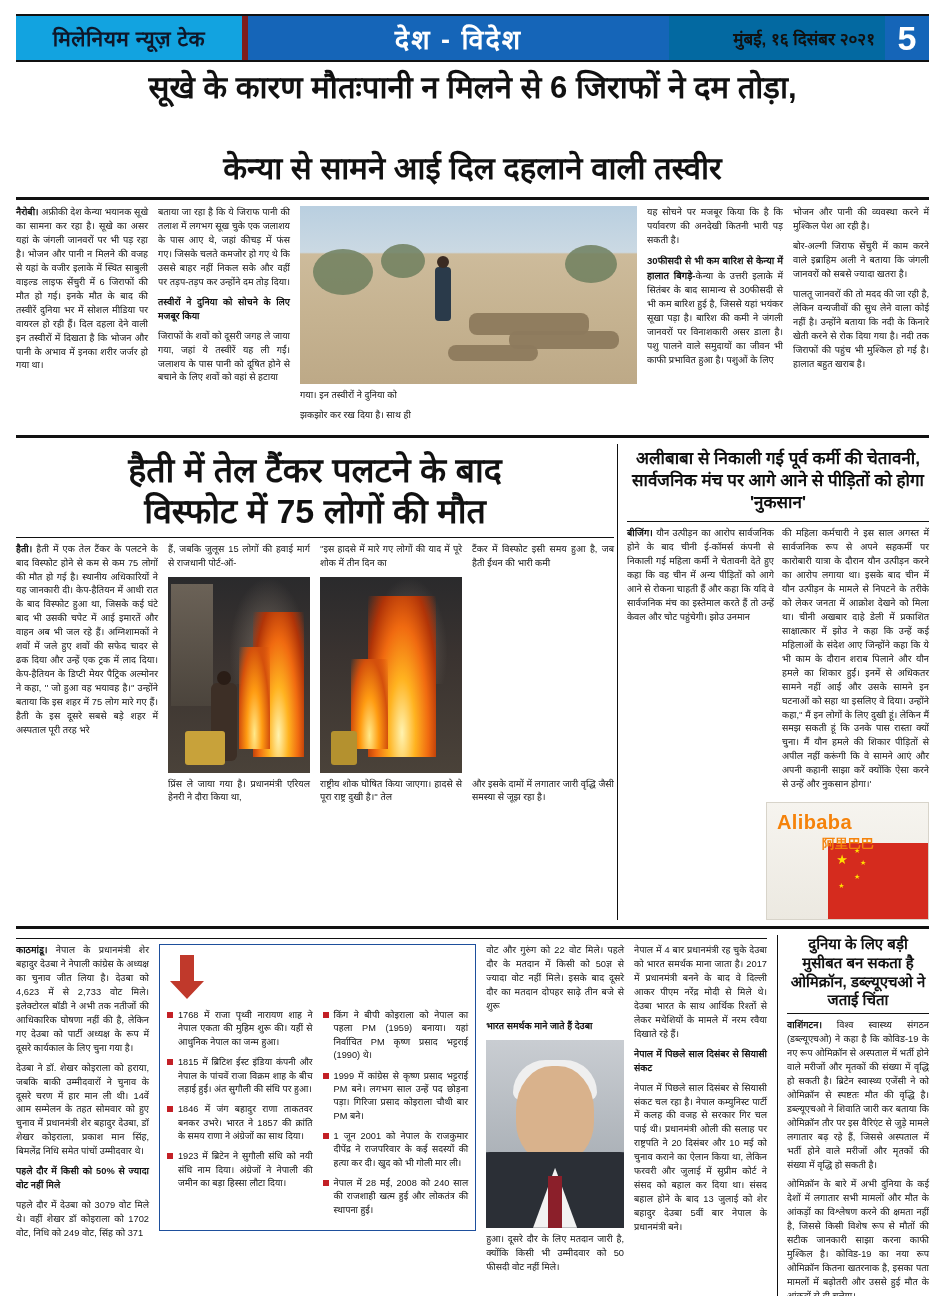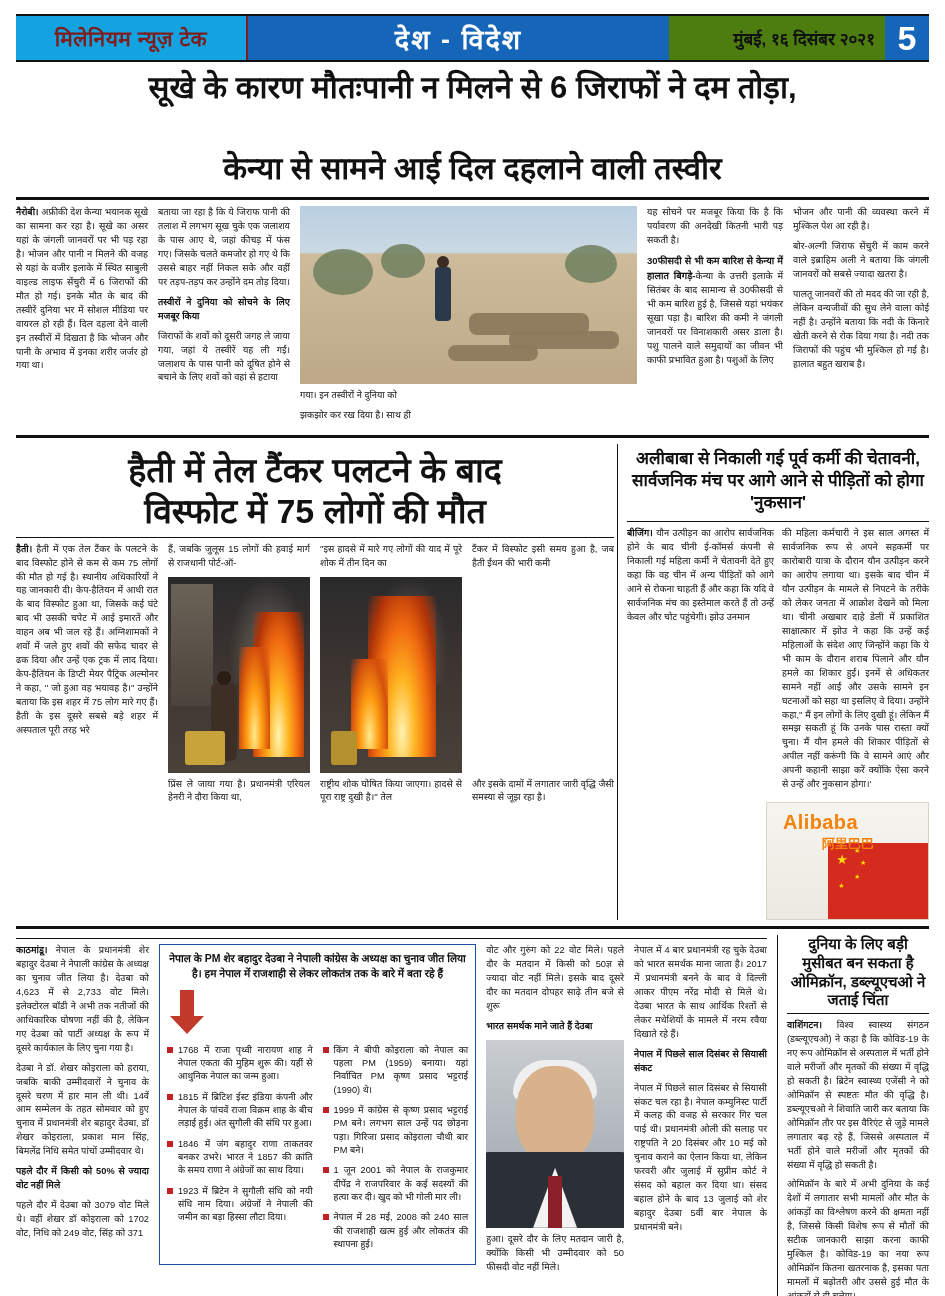--- a/index.html
+++ b/index.html
@@ -17,33 +17,33 @@
     background: #fff;
   }
 
   
   .masthead {
     display:flex; align-items:stretch; height:48px;
     border-top:2px solid #111; border-bottom:2px solid #111;
     background:#fff;
   }
   .mh-logo {
-    background:#12a3e0; color:#7f1d1d;
+    background:#12a3e0; color:#0f172a;
     display:flex; align-items:center; justify-content:center;
     padding: 0 8px; min-width:232px;
     font-weight:bold; font-size:21px; letter-spacing:.5px;
-    border-right:2px solid #7f1d1d;
+    border-right:6px solid #7f1d1d;
   }
   .mh-center {
     background:#1565b8; color:#fff; flex:1;
     display:flex; align-items:center; justify-content:center;
     font-size:27px; font-weight:bold; letter-spacing:2px;
   }
   .mh-date {
-    background:#4d7c0f; color:#111;
+    background:#0369a1; color:#111;
     display:flex; align-items:center; justify-content:flex-end;
     padding:0 10px; font-size:17px; font-weight:bold; min-width:216px;
   }
   .mh-page {
     background:#1565b8; color:#fff; width:44px;
     display:flex; align-items:center; justify-content:center;
     font-size:34px; font-weight:bold;
   }
 
   
@@ -130,21 +130,21 @@
     border:1px solid #d8d4ca;
   }
   .ph-alibaba .flag {
     position:absolute; right:0; bottom:0; width:62%; height:66%;
     background:#d52b1e;
   }
   .ph-alibaba .flag .star {
     position:absolute; color:#ffde00; font-size:13px; line-height:1;
   }
   .ph-alibaba .brand {
-    position:absolute; left:16px; top:8px; color:#f5820a;
+    position:absolute; left:10px; top:8px; color:#f5820a;
     font-size:20px; font-weight:bold; letter-spacing:.4px;
   }
   .ph-alibaba .brand-sub{
     position:absolute; left:8px; top:32px; color:#f5820a; font-size:13px; font-weight:bold;padding-left:47px;
   }
 
   
   .ph-deuba {
     height:188px; position:relative; overflow:hidden;
     background:linear-gradient(#c9cdd2,#9aa1a8);
@@ -341,21 +341,20 @@
           <p class="body">
             <span class="lead">काठमांडू।</span><span> नेपाल के प्रधानमंत्री शेर बहादुर देउबा ने नेपाली कांग्रेस के अध्यक्ष का चुनाव जीत लिया है। देउबा को 4,623 में से 2,733 वोट मिले। इलेक्टोरल बॉडी ने अभी तक नतीजों की आधिकारिक घोषणा नहीं की है, लेकिन गए देउबा को पार्टी अध्यक्ष के रूप में दूसरे कार्यकाल के लिए चुना गया है।</span>
           </p>
           <p class="body">देउबा ने डॉ. शेखर कोइराला को हराया, जबकि बाकी उम्मीदवारों ने चुनाव के दूसरे चरण में हार मान ली थी। 14वें आम सम्मेलन के तहत सोमवार को हुए चुनाव में प्रधानमंत्री शेर बहादुर देउबा, डॉ शेखर कोइराला, प्रकाश मान सिंह, बिमलेंद्र निधि समेत पांचों उम्मीदवार थे।</p>
           <p class="body sub-h">पहले दौर में किसी को 50% से ज्यादा वोट नहीं मिले</p>
           <p class="body">पहले दौर में देउबा को 3079 वोट मिले थे। वहीं शेखर डॉ कोइराला को 1702 वोट, निधि को 249 वोट, सिंह को 371</p>
         </div>
 
         <div class="col" style="flex:2.3">
           <div class="tl-box">
-            <div class="tl-title">नेपाल के PM शेर बहादुर देउबा ने नेपाली कांग्रेस के अध्यक्ष का चुनाव जीत लिया है। हम नेपाल में राजशाही से लेकर लोकतंत्र तक के बारे में बता रहे हैं</div>
             <svg class="arrow-down" viewBox="0 0 40 44">
               <polygon points="13,0 27,0 27,26 37,26 20,44 3,26 13,26" fill="#c0392b"></polygon>
             </svg>
             <div style="display:flex; gap:10px;">
               <div style="flex:1">
                 <p class="tl-item">1768 में राजा पृथ्वी नारायण शाह ने नेपाल एकता की मुहिम शुरू की। यहीं से आधुनिक नेपाल का जन्म हुआ।</p>
                 <p class="tl-item">1815 में ब्रिटिश ईस्ट इंडिया कंपनी और नेपाल के पांचवें राजा विक्रम शाह के बीच लड़ाई हुई। अंत सुगौली की संधि पर हुआ।</p>
                 <p class="tl-item">1846 में जंग बहादुर राणा ताकतवर बनकर उभरे। भारत ने 1857 की क्रांति के समय राणा ने अंग्रेजों का साथ दिया।</p>
                 <p class="tl-item">1923 में ब्रिटेन ने सुगौली संधि को नयी संधि नाम दिया। अंग्रेजों ने नेपाली की जमीन का बड़ा हिस्सा लौटा दिया।</p>
               </div>

